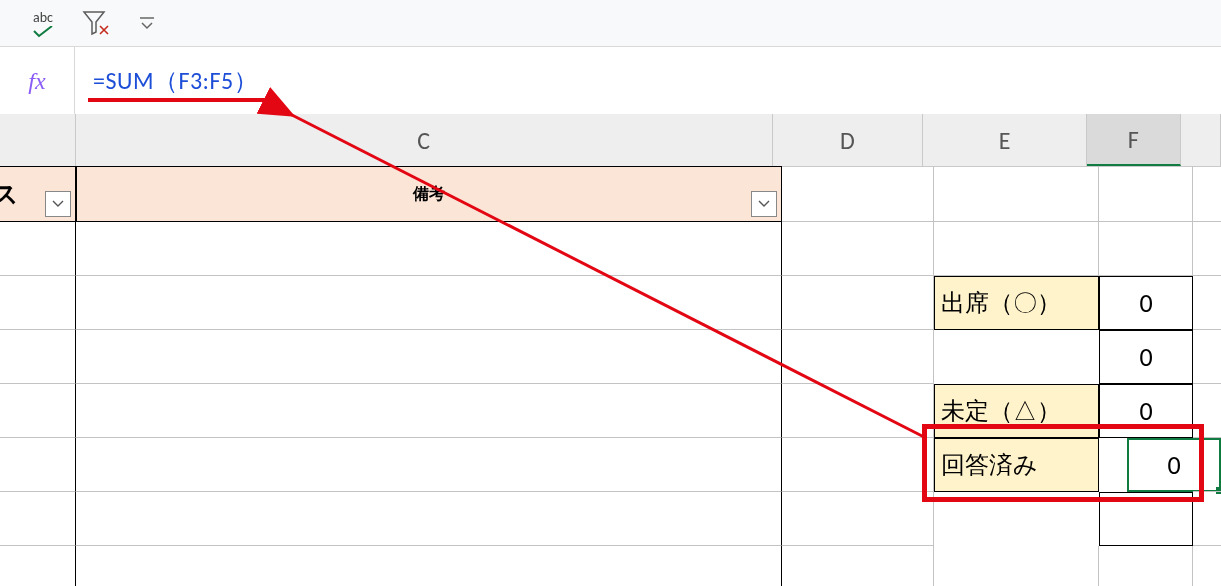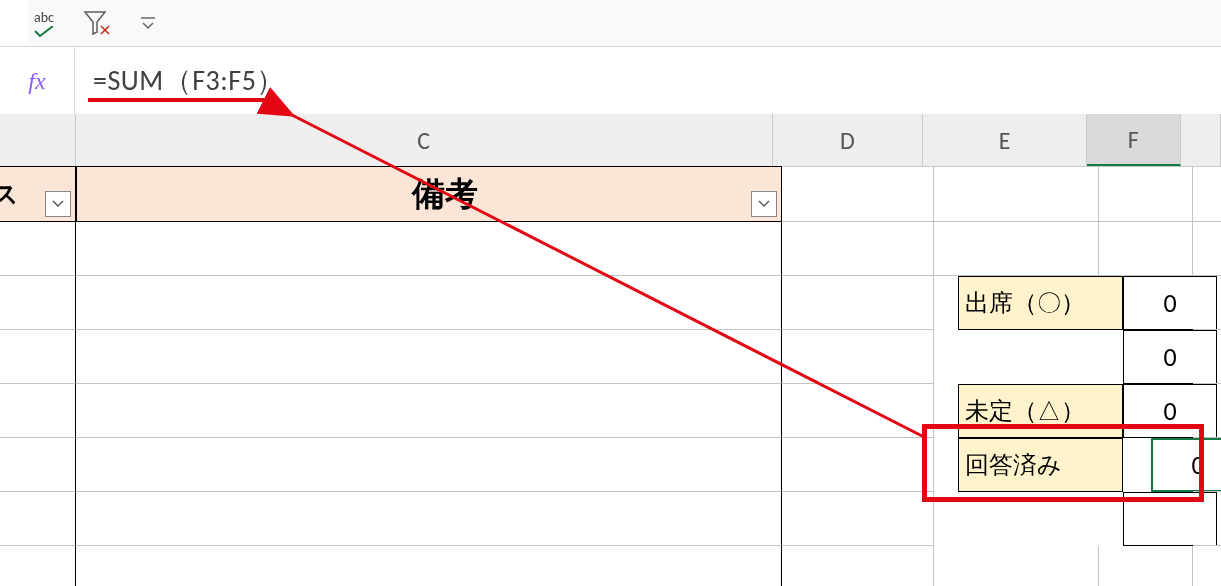--- a/index.html
+++ b/index.html
@@ -1,24 +1,24 @@
 <!DOCTYPE html>
 <html><head>
 <meta charset="utf-8">
 <style>
   html,body{margin:0;padding:0;font-family:Calibri,"Yu Gothic","Meiryo",sans-serif;background:#fff;color:#000;}
   .app{position:relative;width:1221px;height:586px;overflow:hidden;}
   
-  .qat{height:46px;display:flex;align-items:center;gap:28px;padding-left:5px;background:#f8f9fa;margin-left:28px;}
+  .qat{height:46px;display:flex;align-items:center;gap:28px;padding-left:32px;background:#f8f9fa;}
   .qat .ico{display:flex;flex-direction:column;align-items:center;font-size:12px;color:#4a4a4a;}
   .qat svg{display:block;}
   
   .fbar{height:68px;border-top:1px solid #d9d9d9;border-bottom:1px solid #d9d9d9;display:flex;align-items:center;}
   .fx{width:74px;height:100%;display:flex;align-items:center;justify-content:center;border-right:1px solid #d9d9d9;font-style:italic;font-size:24px;color:#8b5cf6;font-family:"Times New Roman",serif;}
-  .formula{flex:1;height:100%;display:flex;align-items:center;padding-left:18px;font-size:28px;color:#404040;letter-spacing:0.5px;position:relative;}
+  .formula{flex:1;height:100%;display:flex;align-items:center;padding-left:18px;font-size:24px;color:#1d4ed8;letter-spacing:0.5px;position:relative;}
   
   .grid{position:absolute;left:0;top:114px;width:100%;height:calc(100% - 114px);}
   
   .chdr{display:flex;height:52px;background:#eeeeee;border-bottom:1px solid #c9c9c9;}
   .ch{border-right:1px solid #c9c9c9;display:flex;align-items:center;justify-content:center;font-size:24px;color:#555;}
   .ch.sel{background:#dadada;border-bottom:2px solid #107c41;}
 
   
   .rows{position:absolute;left:0;top:52px;width:100%;}
   .row{position:absolute;left:0;width:100%;height:54px;}
@@ -28,26 +28,26 @@
   
   .colA{left:0;width:76px;}
   .colB{left:76px;width:706px;}
   .colD{left:782px;width:152px;}
   .colE{left:934px;width:165px;}
   .colF{left:1099px;width:94px;}
   .colG{left:1193px;width:40px;}
 
   
   .hdrcell{background:#fbe5d6;border:1px solid #000;}
-  .hdrcell .lbl{width:100%;height:100%;display:flex;align-items:center;justify-content:center;font-size:33px;font-weight:600;padding-left:16px;}
+  .hdrcell .lbl{width:100%;height:100%;display:flex;align-items:center;justify-content:center;font-size:16px;font-weight:600;}
   .filterbtn{position:absolute;right:4px;bottom:4px;width:24px;height:24px;border:1px solid #888;background:#fff;display:flex;align-items:center;justify-content:center;}
   .filterbtn svg{display:block;}
 
   
-  .boxcell{border:1.2px solid #000;margin-left:24px;}
+  .boxcell{border:1.2px solid #000;}
   .lblcell{background:#fff3cc;font-size:24px;font-weight:500;display:flex;align-items:center;padding-left:6px;}
   .valcell{background:#fff;font-size:26px;display:flex;align-items:center;justify-content:center;}
 
   
   .selcell{outline:2px solid #107c41;outline-offset:-2px;position:relative;}
   .selcell::after{content:"";position:absolute;right:-3px;bottom:-3px;width:7px;height:7px;background:#107c41;}
 
   
   .redrect{position:absolute;border:5px solid #e30613;box-sizing:border-box;pointer-events:none;}
 

